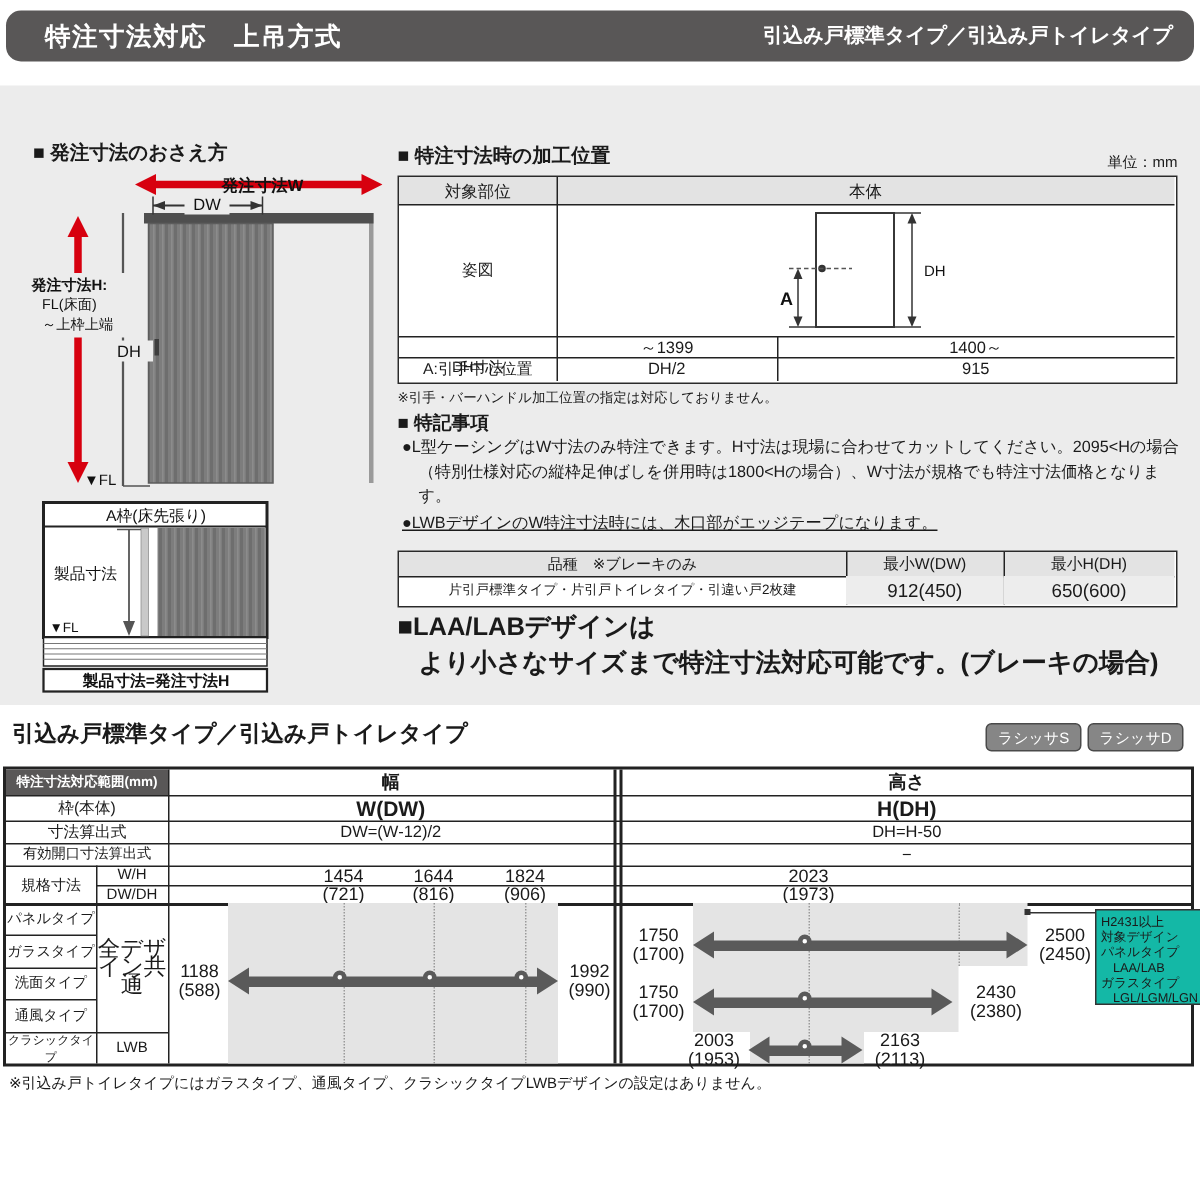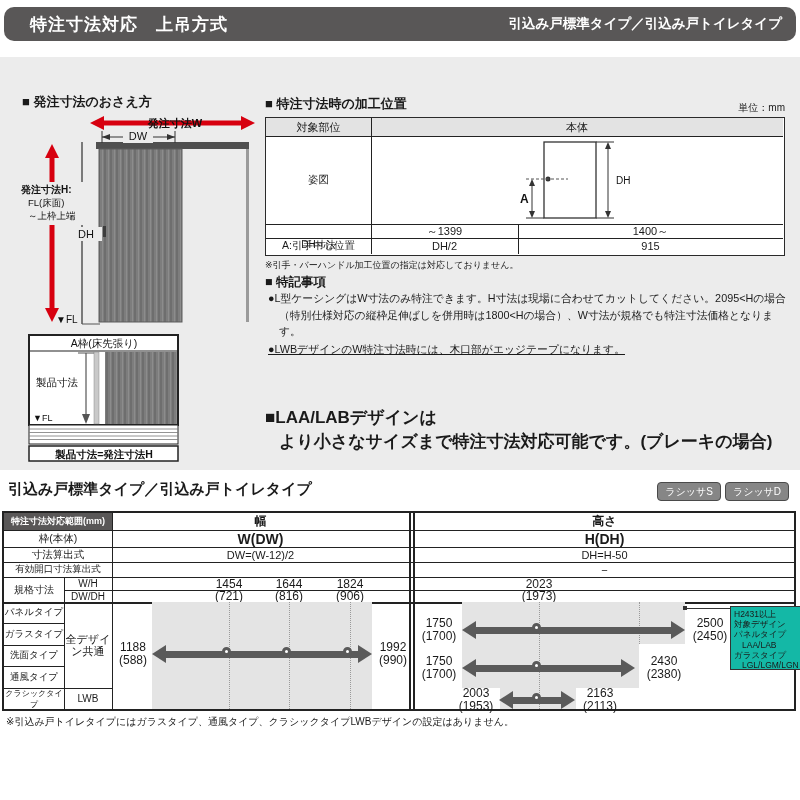--- a/index.html
+++ b/index.html
@@ -162,20 +162,31 @@
     <div class="cell" style="left:0; top:120px; width:105px; height:16px; font-size:10.5px;">A:引手中心位置</div>
     <div class="cell" style="left:105px; top:120px; width:147px; height:16px; font-size:11px;">DH/2</div>
     <div class="cell" style="left:252px; top:120px; width:265px; height:16px; font-size:11px;">915</div>
   </div>
   <div class="small-note" style="left:265px; top:259px;">※引手・バーハンドル加工位置の指定は対応しておりません。</div>
 
   <div class="h-black" style="left:265px; top:274px; font-size:12.5px;">■ 特記事項</div>
   <div class="abs" style="left:268px; top:290px; width:524px; font-size:10.8px; line-height:16.5px; padding-left:11px; text-indent:-11px;">●L型ケーシングはW寸法のみ特注できます。H寸法は現場に合わせてカットしてください。2095&lt;Hの場合（特別仕様対応の縦枠足伸ばしを併用時は1800&lt;Hの場合）、W寸法が規格でも特注寸法価格となります。</div>
   <div class="abs" style="left:268px; top:341px; width:524px; font-size:10.8px; line-height:16.5px; padding-left:11px; text-indent:-11px;text-decoration:underline;">●LWBデザインのW特注寸法時には、木口部がエッジテープになります。</div>
 
+  <div class="min-table">
+    <div class="cell hdr-bg" style="left:0; top:0; width:298px; height:16px; font-size:10px;">品種　※ブレーキのみ</div>
+    <div class="cell hdr-bg" style="left:298px; top:0; width:105px; height:16px; font-size:10.5px;">最小W(DW)</div>
+    <div class="cell hdr-bg" style="left:403px; top:0; width:114px; height:16px; font-size:10.5px;">最小H(DH)</div>
+    <div class="hline" style="left:0; top:16px; width:517px;"></div>
+    <div class="vline" style="left:298px; top:0; height:35px;"></div>
+    <div class="vline" style="left:403px; top:0; height:35px;"></div>
+    <div class="cell" style="left:0; top:16px; width:298px; height:19px; font-size:9px;">片引戸標準タイプ・片引戸トイレタイプ・引違い戸2枚建</div>
+    <div class="cell val-bg" style="left:298px; top:16px; width:105px; height:19px; font-size:12.5px;">912(450)</div>
+    <div class="cell val-bg" style="left:403px; top:16px; width:114px; height:19px; font-size:12.5px;">650(600)</div>
+  </div>
 
   <div class="abs" style="left:279px; top:430px; font-size:17px; font-weight:bold;">より小さなサイズまで特注寸法対応可能です。(ブレーキの場合)</div>
   <div class="abs" style="left:265px; top:406px; font-size:17px; font-weight:bold;">■LAA/LABデザインは</div>
 
   <div class="abs" style="left:8px; top:480px; font-size:15px; font-weight:bold;">引込み戸標準タイプ／引込み戸トイレタイプ</div>
   <div class="badge" style="left:657px; top:482px;">ラシッサS</div>
   <div class="badge" style="left:725px; top:482px;">ラシッサD</div>
 
   <div class="bt">
 
@@ -218,21 +229,21 @@
     <div class="cell" style="left:255px; top:77px; width:60px; height:12px; font-size:12px;">(816)</div>
     <div class="cell" style="left:316px; top:77px; width:60px; height:12px; font-size:12px;">(906)</div>
     <div class="cell" style="left:505px; top:64px; width:60px; height:13px; font-size:12px;">2023</div>
     <div class="cell" style="left:505px; top:77px; width:60px; height:12px; font-size:12px;">(1973)</div>
 
     <div class="cell" style="left:0; top:89px;  width:60px; height:21px; font-size:9.5px;">パネルタイプ</div>
     <div class="cell" style="left:0; top:110px; width:60px; height:22px; font-size:9.5px;">ガラスタイプ</div>
     <div class="cell" style="left:0; top:132px; width:60px; height:21px; font-size:9.5px;">洗面タイプ</div>
     <div class="cell" style="left:0; top:153px; width:60px; height:22px; font-size:9.5px;">通風タイプ</div>
     <div class="cell" style="left:0; top:175px; width:60px; height:21px; font-size:8px;">クラシックタイプ</div>
-    <div class="cell" style="left:60px; top:89px; width:48px; height:86px; font-size:11px; line-height:12px;">全デザイン共通</div>
+    <div class="cell" style="left:60px; top:89px; width:48px; height:86px; font-size:15px; line-height:12px;">全デザイン共通</div>
     <div class="cell" style="left:60px; top:175px; width:48px; height:21px; font-size:10px;">LWB</div>
 
     <div class="band" style="left:148px; top:89px; width:220px; height:107px;"></div>
     <div class="dotted-v" style="left:225px; top:89px; height:107px;"></div>
     <div class="dotted-v" style="left:285px; top:89px; height:107px;"></div>
     <div class="dotted-v" style="left:346px; top:89px; height:107px;"></div>
     <div class="rng" style="left:110px; top:128px; width:38px;">
       <span>1188</span><br>
       <span>(588)</span>
     </div>

